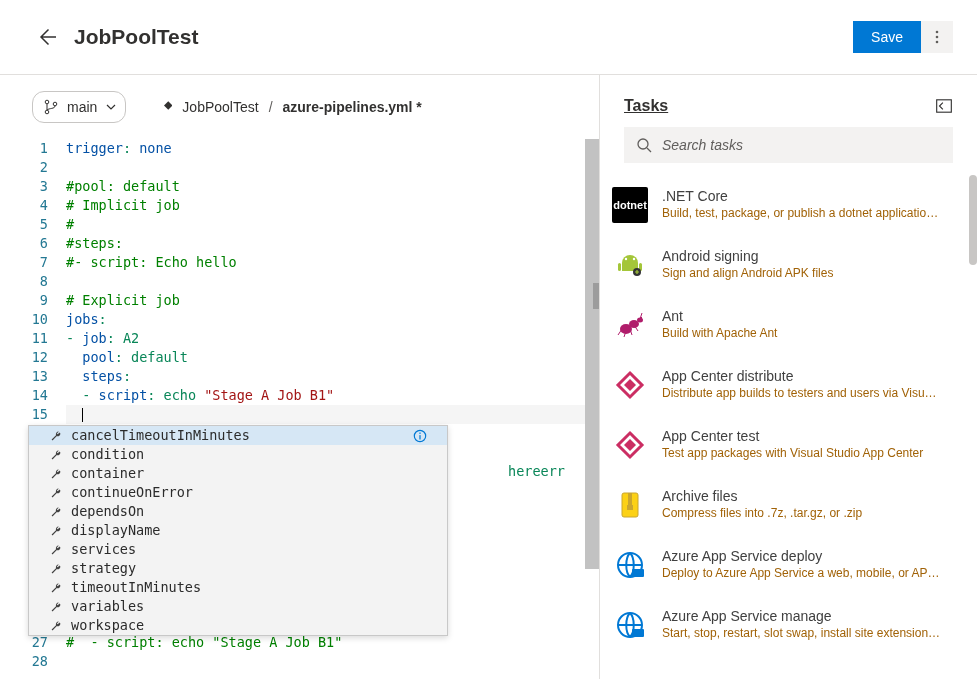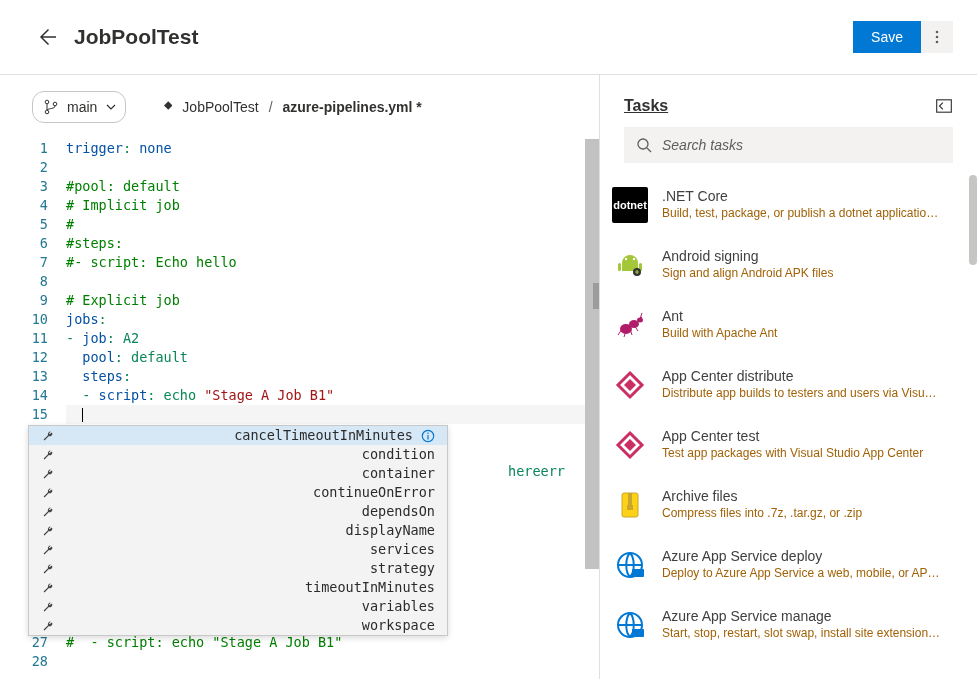--- a/index.html
+++ b/index.html
@@ -84,21 +84,21 @@
 
   
   .suggest {
     position:absolute; left:28px; top:286px; width:420px;
     background:#f3f3f3; border:1px solid #c8c8c8;
     box-shadow: 0 2px 6px rgba(0,0,0,0.15);
     font-family: Consolas, Menlo, monospace; font-size:13.5px;
   }
   .suggest-row {
     display:flex; align-items:center; gap:8px;
-    height:19px; padding: 0 12px; cursor:pointer;text-align:right;
+    height:19px; padding: 0 20px; cursor:pointer;
   }
   .suggest-row.sel { background:#d6e7f5; }
   .suggest-row .wrench { width:14px; height:14px; flex-shrink:0; }
   .suggest-row .label { flex:1; color:#2b2b2b; white-space:nowrap; overflow:hidden; text-overflow:ellipsis;}
   .suggest-row .info { width:14px; height:14px; color:#0078d4; }
 
   
   .tasks-head { display:flex; align-items:center; padding: 22px 24px 12px 24px; }
   .tasks-head h2 { font-size:16px; font-weight:600; flex:1;text-decoration:underline; }
   .fullscreen-ico { width:18px; height:18px; cursor:pointer; }

